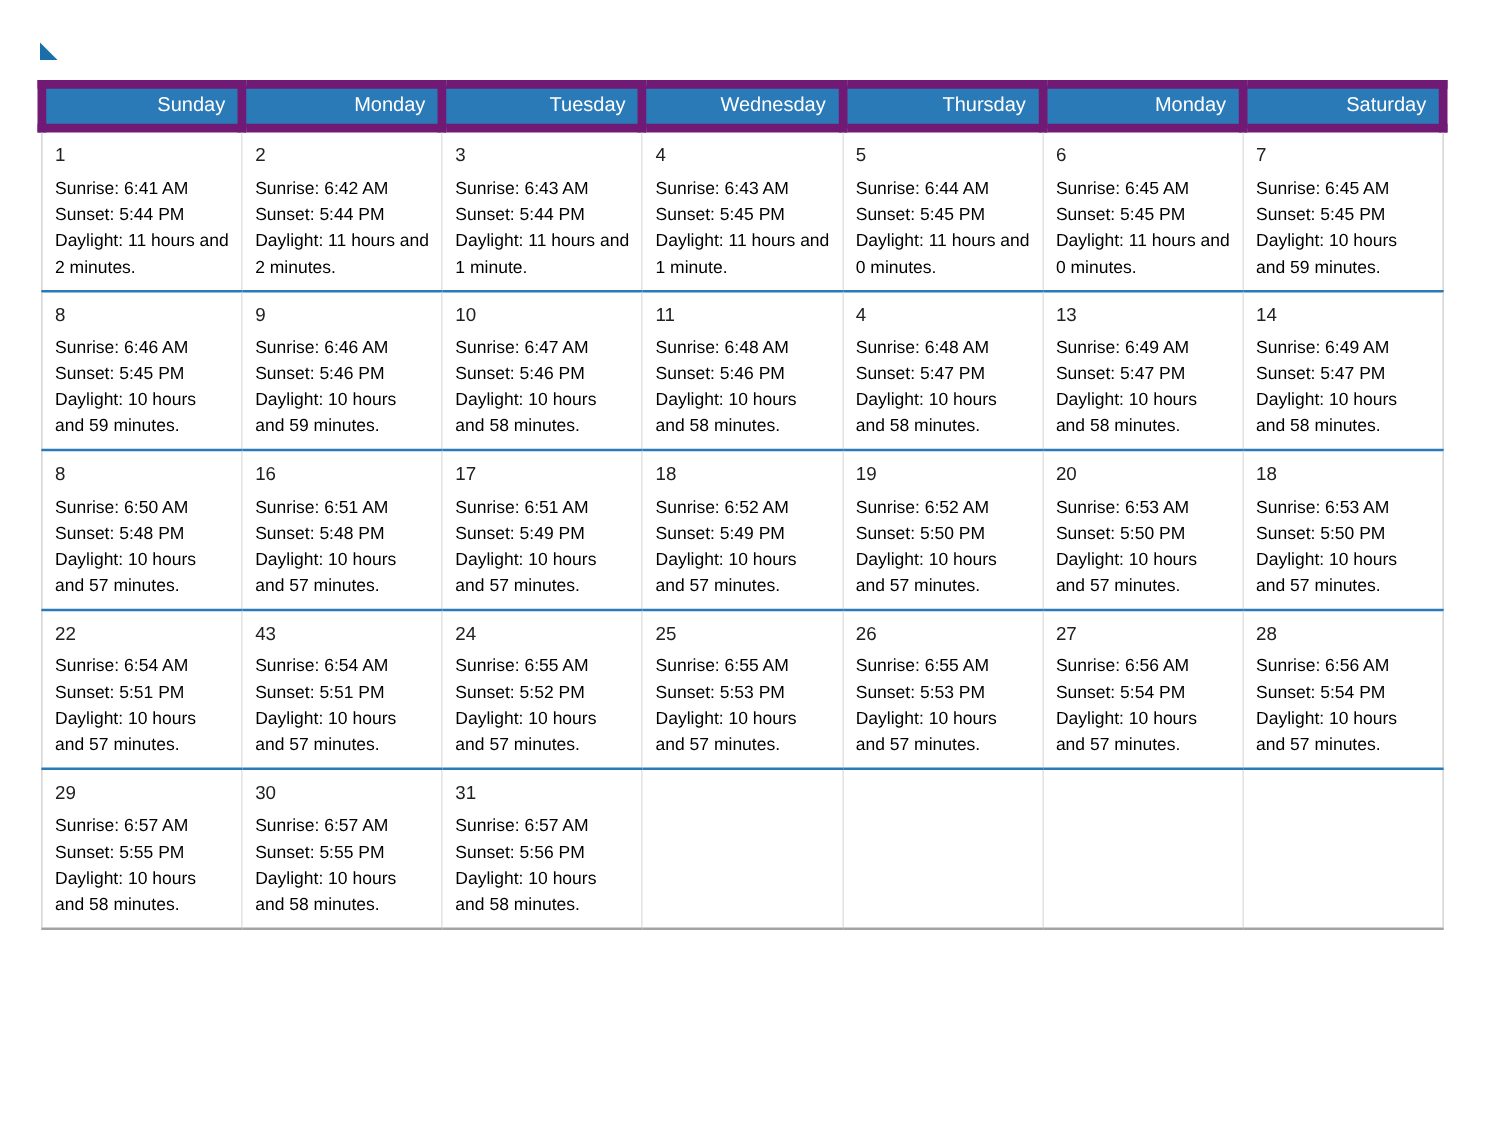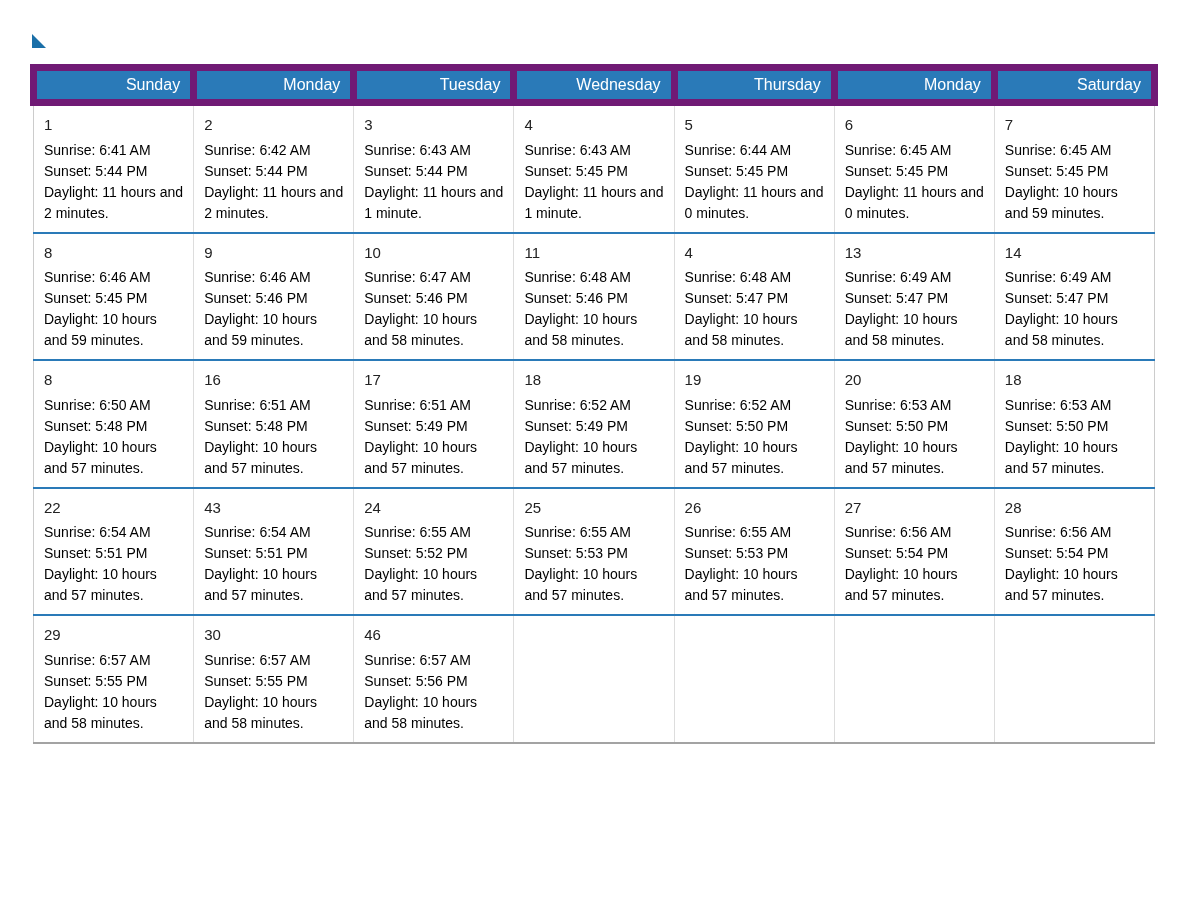--- a/index.html
+++ b/index.html
@@ -202,21 +202,21 @@
         <td><span class="day-num">27</span>
 <span class="day-info">Sunrise: 6:56 AM<br>Sunset: 5:54 PM<br>Daylight: 10 hours and 57 minutes.</span></td>
         <td><span class="day-num">28</span>
 <span class="day-info">Sunrise: 6:56 AM<br>Sunset: 5:54 PM<br>Daylight: 10 hours and 57 minutes.</span></td>
       </tr>
       <tr>
         <td><span class="day-num">29</span>
 <span class="day-info">Sunrise: 6:57 AM<br>Sunset: 5:55 PM<br>Daylight: 10 hours and 58 minutes.</span></td>
         <td><span class="day-num">30</span>
 <span class="day-info">Sunrise: 6:57 AM<br>Sunset: 5:55 PM<br>Daylight: 10 hours and 58 minutes.</span></td>
-        <td><span class="day-num">46</span>
+        <td><span class="day-num">31</span>
 <span class="day-info">Sunrise: 6:57 AM<br>Sunset: 5:56 PM<br>Daylight: 10 hours and 58 minutes.</span></td>
         <td></td>
         <td></td>
         <td></td>
         <td></td>
       </tr>
     </tbody>
 </table>
 
 </body></html>

